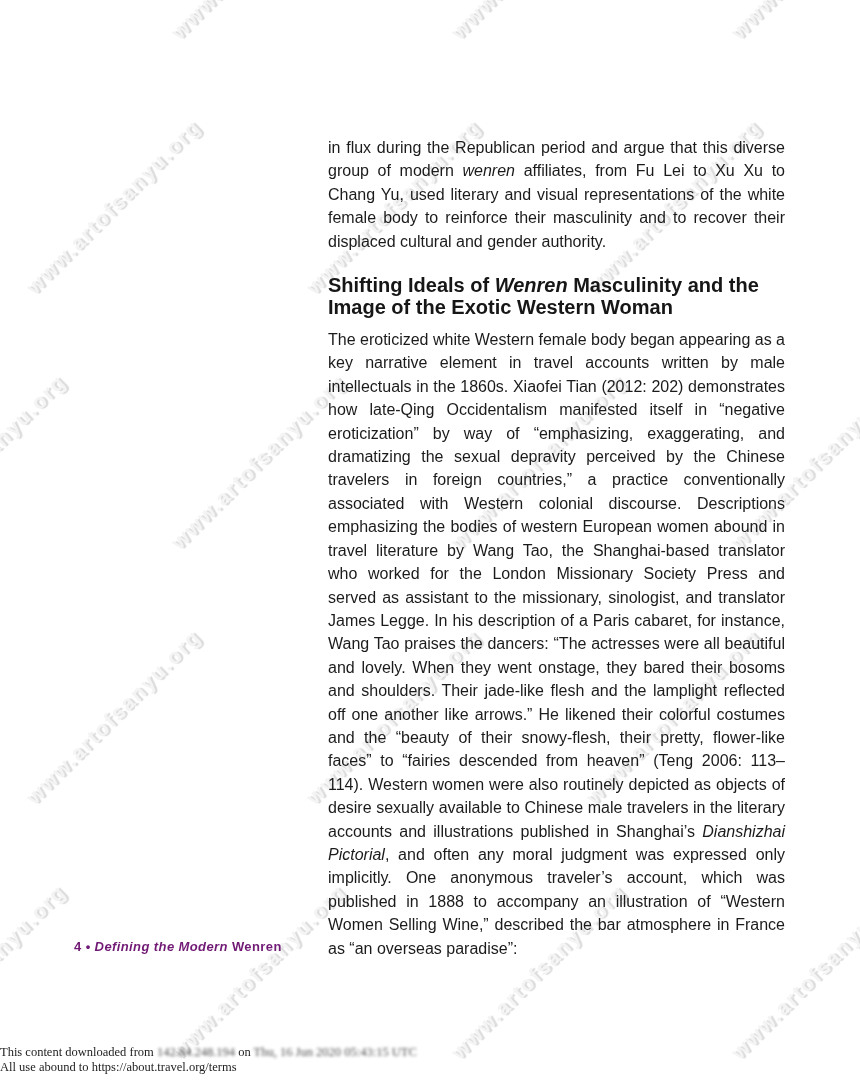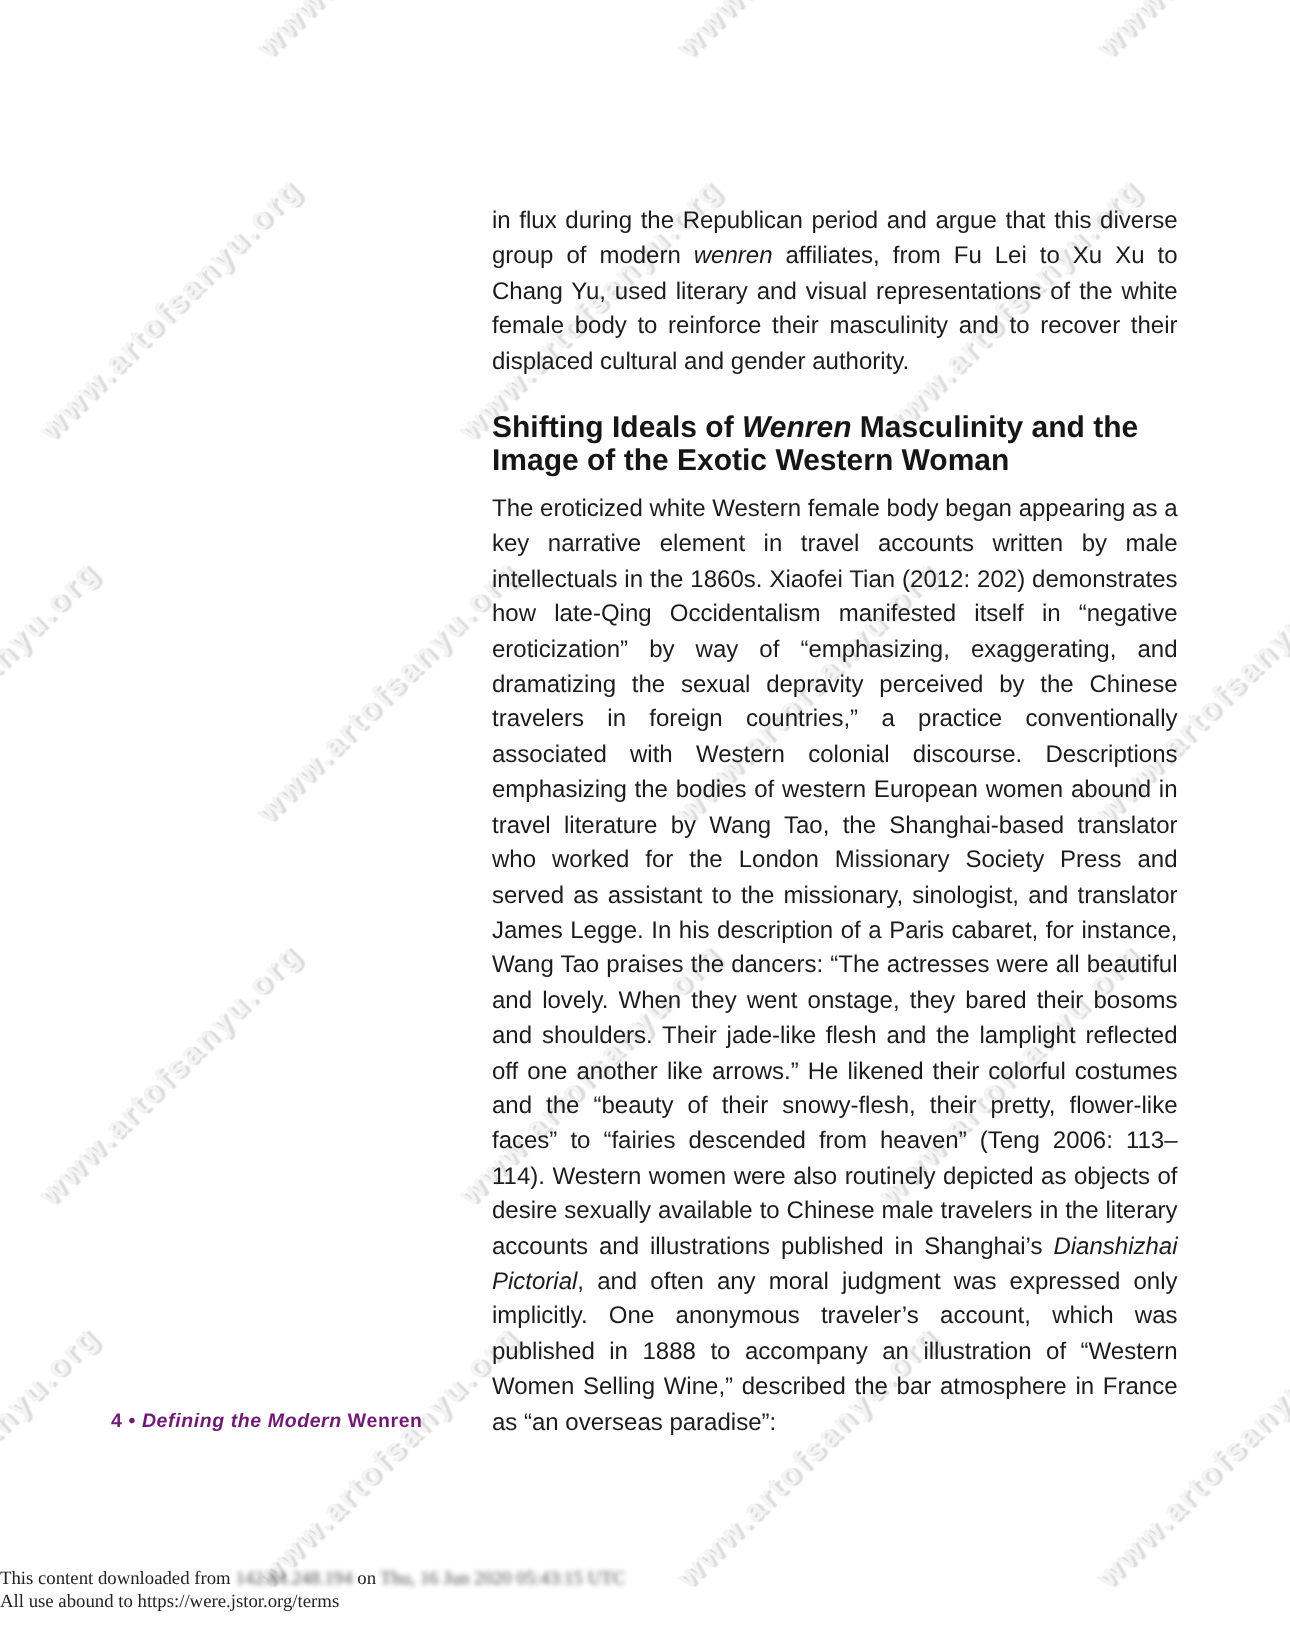--- a/index.html
+++ b/index.html
@@ -117,17 +117,17 @@
     <p class="para"><span>The eroticized white Western female body began appearing as a key narrative element in travel accounts written by male intellectuals in the 1860s. Xiaofei Tian (2012: 202) demonstrates how late-Qing Occidentalism manifested itself in “negative eroticization” by way of “emphasizing, exaggerating, and dramatizing the sexual depravity perceived by the Chinese travelers in foreign countries,” a practice conventionally associated with Western colonial discourse. Descriptions emphasizing the bodies of western European women abound in travel literature by Wang Tao, the Shanghai-based translator who worked for the London Missionary Society Press and served as assistant to the missionary, sinologist, and translator James Legge. In his description of a Paris cabaret, for instance, Wang Tao praises the dancers: “The actresses were all beautiful and lovely. When they went onstage, they bared their bosoms and shoulders. Their jade-like flesh and the lamplight reflected off one another like arrows.” He likened their colorful costumes and the “beauty of their snowy-flesh, their pretty, flower-like faces” to “fairies descended from heaven” (Teng 2006: 113–114). Western women were also routinely depicted as objects of desire sexually available to Chinese male travelers in the literary accounts and illustrations published in Shanghai’s </span><span class="it">Dianshizhai Pictorial</span><span>, and often any moral judgment was expressed only implicitly. One anonymous traveler’s account, which was published in 1888 to accompany an illustration of “Western Women Selling Wine,” described the bar atmosphere in France as “an overseas paradise”:</span></p>
   </main>
 
   <footer class="running-footer"><span>4 • </span><span class="it">Defining the Modern </span><span>Wenren</span></footer>
 
   <div class="jstor-footer">
     <div>
       <span>This content downloaded from </span><span class="redacted">142.84.248.194</span><span> on </span><span class="redacted">Thu, 16 Jun 2020 05:43:15 UTC</span>
     </div>
     <div>
-      <span>All use abound to </span><span class="jstor-link">https://were.jstor.org/terms</span>
+      <span>All use abound to </span><span class="jstor-link">https://about.travel.org/terms</span>
     </div>
   </div>
 
 </div>
 
 </body></html>

